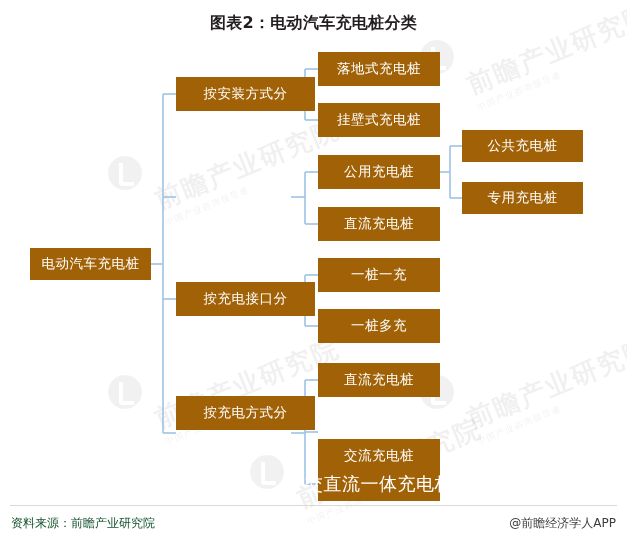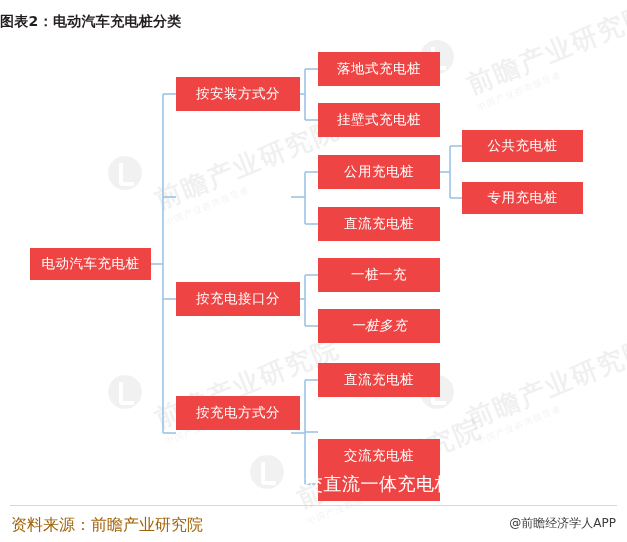--- a/index.html
+++ b/index.html
@@ -19,22 +19,22 @@
     width: 627px;
     height: 542px;
   }
 
   
   .chart-title {
     position: absolute;
     left: 0;
     top: 13px;
     width: 627px;
-    text-align: left;
-    font-size: 14px;
+    text-align: center;
+    font-size: 16px;
     font-weight: bold;
     color: #231f20;
     letter-spacing: 0.3px;
     white-space: nowrap;
   }
 
   
   .wm {
     position: absolute;
     color: #000;
@@ -81,39 +81,39 @@
     left: 0;
     top: 0;
     width: 627px;
     height: 542px;
     pointer-events: none;
   }
 
   
   .node {
     position: absolute;
-    background: #ef4444;
+    background: #a16207;
     color: #ffffff;
     font-size: 13.5px;
     display: flex;
     align-items: center;
     justify-content: center;
     letter-spacing: 0.5px;
     white-space: nowrap;
     box-sizing: border-box;
   }
   .node-root {
     left: 30px;
     top: 248px;
     width: 121px;
     height: 32px;
   }
   .node-l2 {
     left: 176px;
-    width: 124px;
+    width: 139px;
     height: 34px;
   }
   .node-l3 {
     left: 318px;
     width: 122px;
     height: 34px;
   }
   .node-l4 {
     left: 462px;
     width: 121px;
@@ -129,22 +129,22 @@
     left: 10px;
     top: 505px;
     width: 607px;
     height: 1px;
     background: #d9d9d9;
   }
   .footer-left {
     position: absolute;
     left: 11px;
     top: 515px;
-    font-size: 16px;
-    color: #a16207;
+    font-size: 12px;
+    color: #14532d;
     white-space: nowrap;
   }
   .footer-right {
     position: absolute;
     right: 11px;
     top: 515px;
     font-size: 12px;
     color: #3c3c3c;
     white-space: nowrap;
   }
@@ -248,21 +248,21 @@
   <div class="node node-l4" style="top:130px;text-align:right;">
     <span>公共充电桩</span>
   </div>
   <div class="node node-l4" style="top:182px;">
     <span>专用充电桩</span>
   </div>
 
   <div class="node node-l3" style="top:258px;">
     <span>一桩一充</span>
   </div>
-  <div class="node node-l3" style="top:309px;font-style:italic;">
+  <div class="node node-l3" style="top:309px;">
     <span>一桩多充</span>
   </div>
 
   <div class="node node-l3" style="top:363px;">
     <span>直流充电桩</span>
   </div>
   <div class="node node-l3" style="top:415px;margin-top:24px;">
     <span>交流充电桩</span>
   </div>
   <div class="node node-l3 node-wide-text" style="top:467px;">

